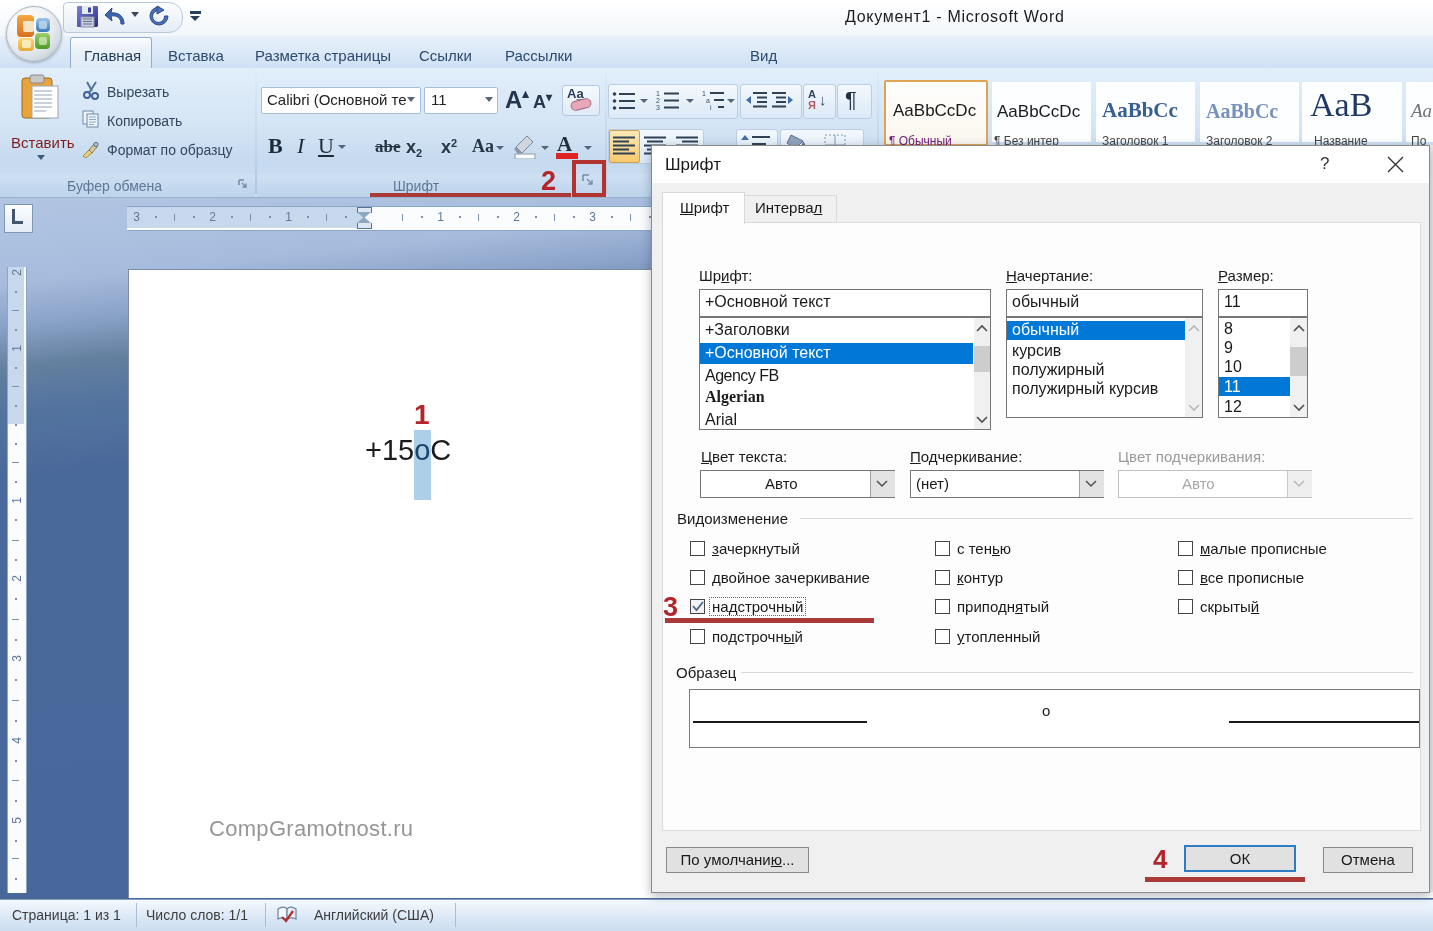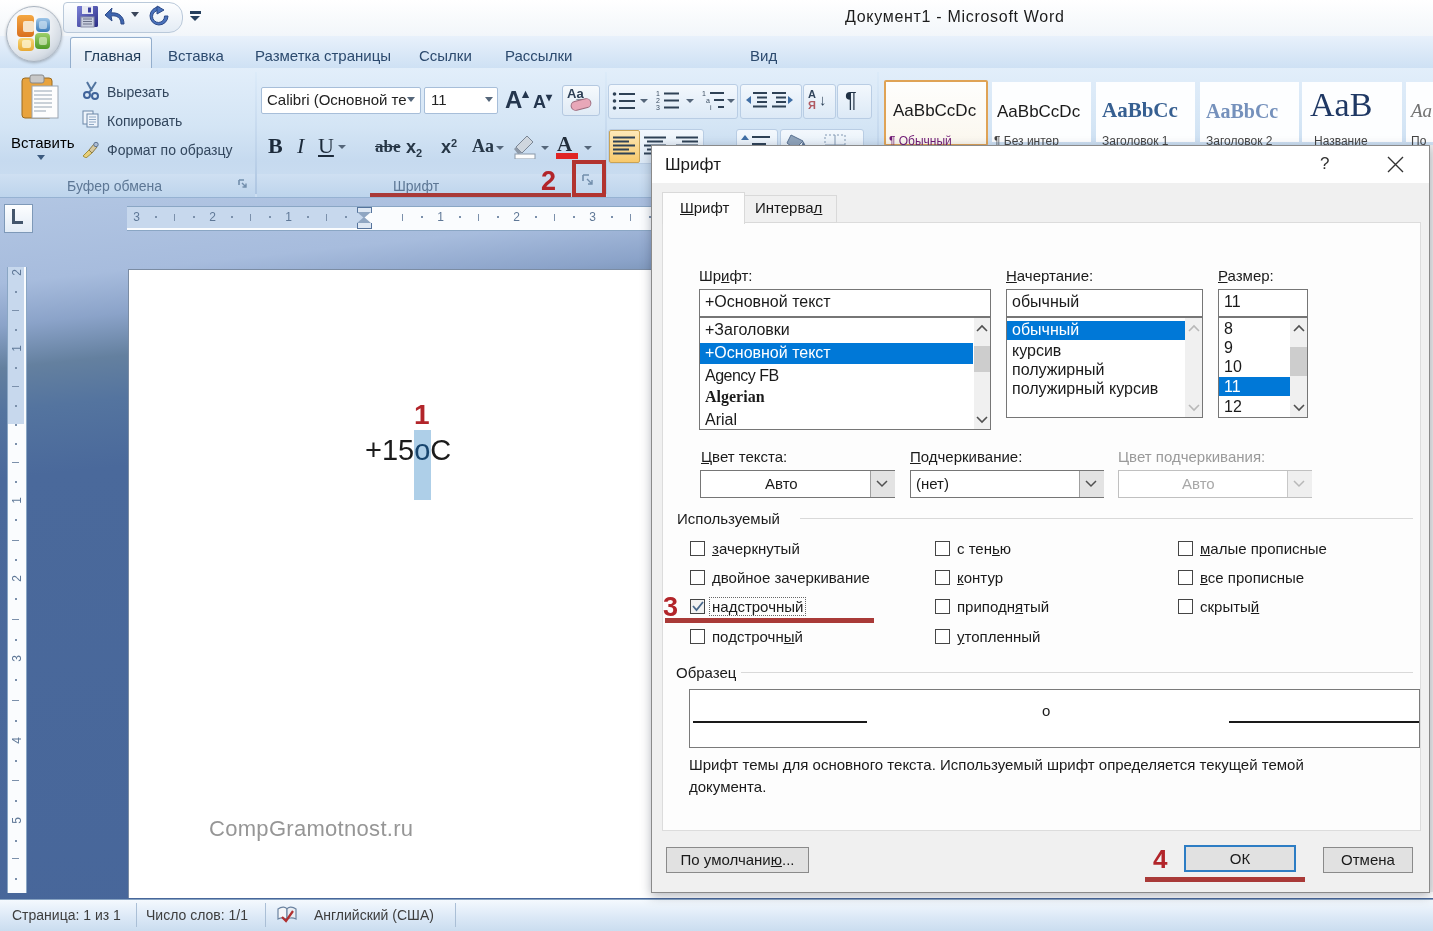--- a/index.html
+++ b/index.html
@@ -104,21 +104,21 @@
       <path d="M1 1 h5 M1 1 v5" stroke="#728eac" stroke-width="1.6" fill="none"></path>
       <path d="M4 4 l4 4 M8 4.5 v3.5 h-3.5" stroke="#728eac" stroke-width="1.4" fill="none"></path>
     </svg>
 
 <svg class="ab" style="left:20px;top:74px;" width="46" height="50" viewBox="0 0 46 50">
 <rect x="2" y="4" width="30" height="40" rx="3" fill="#e8a33d" stroke="#9a6a20"></rect>
 <rect x="10" y="1" width="14" height="8" rx="2" fill="#c8c8c8" stroke="#888"></rect>
 <rect x="12" y="12" width="26" height="32" fill="#fdfdfd" stroke="#9aa5b2"></rect>
 <path d="M14 17h18M14 21h18M14 25h18M14 29h18M14 33h18M14 37h12" stroke="#b9c2cc" stroke-width="1.5"></path>
 </svg>
-<div class="ab" style="left:11px;top:134px;font-size:15px;color:#000000;">Вставить</div>
+<div class="ab" style="left:11px;top:134px;font-size:15px;color:#7f1d1d;">Вставить</div>
 <div class="ab" style="left:37px;top:155px;width:0;height:0;border-left:4px solid transparent;border-right:4px solid transparent;border-top:5px solid #3c5a7e;"></div>
 
 <svg class="ab" style="left:82px;top:81px;" width="19" height="19" viewBox="0 0 19 19">
 <path d="M5 1 L10 10 M14 1 L7 12" stroke="#51749f" stroke-width="2"></path>
 <circle cx="5" cy="14" r="3" fill="none" stroke="#3f639a" stroke-width="2"></circle>
 <circle cx="13" cy="15" r="3" fill="none" stroke="#3f639a" stroke-width="2"></circle>
 </svg>
 <div class="ab" style="left:107px;top:84px;font-size:14px;color:#33475e;">Вырезать</div>
 <svg class="ab" style="left:82px;top:110px;" width="18" height="18" viewBox="0 0 18 18">
 <rect x="1" y="1" width="10" height="13" fill="#eef4fb" stroke="#6d88a8"></rect>
@@ -472,21 +472,21 @@
       <path d="M1 1 L6 6 L11 1" stroke="#505050" stroke-width="1.5" fill="none"></path>
     </svg>
 <div class="ab" style="left:466px;top:302px;font-size:15px;color:#9a9a9a;">Цвет подчеркивания:</div>
 <div class="ab" style="left:466px;top:324px;width:194px;height:28px;background:#fff;border:1px solid #c0c0c0;box-sizing:border-box;"></div>
 <div class="ab" style="left:530px;top:329px;font-size:15px;color:#a8a8a8;">Авто</div>
 <div class="ab" style="left:635px;top:325px;width:24px;height:26px;background:#efefef;border-left:1px solid #c8c8c8;"></div>
 <svg class="ab" style="left:641px;top:334px;" width="12" height="8" viewBox="0 0 12 8">
       <path d="M1 1 L6 6 L11 1" stroke="#b8b8b8" stroke-width="1.5" fill="none"></path>
     </svg>
 
-<div class="ab" style="left:25px;top:364px;font-size:15px;color:#1a1a1a;">Используемый</div>
+<div class="ab" style="left:25px;top:364px;font-size:15px;color:#1a1a1a;">Видоизменение</div>
 <div class="ab" style="left:148px;top:372px;width:613px;height:1px;background:#d9d9d9;"></div>
 <div class="cb" style="left:38px;top:395px;"></div>
     <div class="cbl" style="left:60px;top:394px;"><span class="ul">з</span>ачеркнутый</div>
 <div class="cb" style="left:38px;top:424px;"></div>
     <div class="cbl" style="left:60px;top:423px;"><span class="ul">д</span>войное зачеркивание</div>
 <div class="cb" style="left:38px;top:453px;background:#f2f2f2;"></div>
 <svg class="ab" style="left:40px;top:455px;" width="12" height="11" viewBox="0 0 12 11">
       <path d="M1 5 L4.5 9 L11 1" stroke="#49698c" stroke-width="1.8" fill="none"></path>
     </svg>
 <div class="cbl" style="left:60px;top:452px;border:1px dotted #666;padding:0 2px;margin:-1px 0 0 -3px;">на<span class="ul">д</span>строчный</div>
@@ -509,21 +509,20 @@
 <div class="ab" style="left:11px;top:446px;font-size:27px;font-weight:bold;color:#b2252a;">3</div>
 <div class="ab" style="left:13px;top:472px;width:209px;height:5px;background:#a93a38;"></div>
 
 <div class="ab" style="left:24px;top:518px;font-size:15px;color:#1a1a1a;">Образец</div>
 <div class="ab" style="left:89px;top:526px;width:672px;height:1px;background:#d9d9d9;"></div>
 <div class="ab" style="left:37px;top:543px;width:731px;height:59px;background:#fff;border:1px solid #7a7a7a;box-sizing:border-box;"></div>
 <div class="ab" style="left:390px;top:556px;font-size:15px;color:#1a1a1a;">o</div>
 <div class="ab" style="left:41px;top:575px;width:174px;height:2px;background:#1a1a1a;"></div>
 <div class="ab" style="left:577px;top:575px;width:190px;height:2px;background:#1a1a1a;"></div>
 
-<div class="ab" style="left:37px;top:608px;width:680px;font-size:15px;color:#1a1a1a;line-height:22px;white-space:normal;">Шрифт темы для основного текста. Используемый шрифт определяется текущей темой документа.</div>
 
 <div class="ab" style="left:14px;top:701px;width:143px;height:26px;background:#e1e1e1;border:1px solid #8a8a8a;box-sizing:border-box;font-size:15px;color:#1a1a1a;text-align:center;padding-top:3px;">По умолчани<span class="ul">ю</span>...</div>
 <div class="ab" style="left:532px;top:699px;width:112px;height:27px;background:#e1e1e1;border:2px solid #2d7dc4;box-sizing:border-box;font-size:15px;color:#1a1a1a;text-align:center;padding-top:3px;">ОК</div>
 <div class="ab" style="left:671px;top:701px;width:90px;height:26px;background:#e1e1e1;border:1px solid #8a8a8a;box-sizing:border-box;font-size:15px;color:#1a1a1a;text-align:center;padding-top:3px;">Отмена</div>
 <div class="ab" style="left:501px;top:698px;font-size:26px;font-weight:bold;color:#b2252a;">4</div>
 <div class="ab" style="left:493px;top:731px;width:160px;height:5px;background:#a93a38;"></div>
 </div>
 <div class="ab" style="left:1429px;top:145px;width:4px;height:747px;background:#ececec;z-index:49;"></div>
 
 </body></html>

